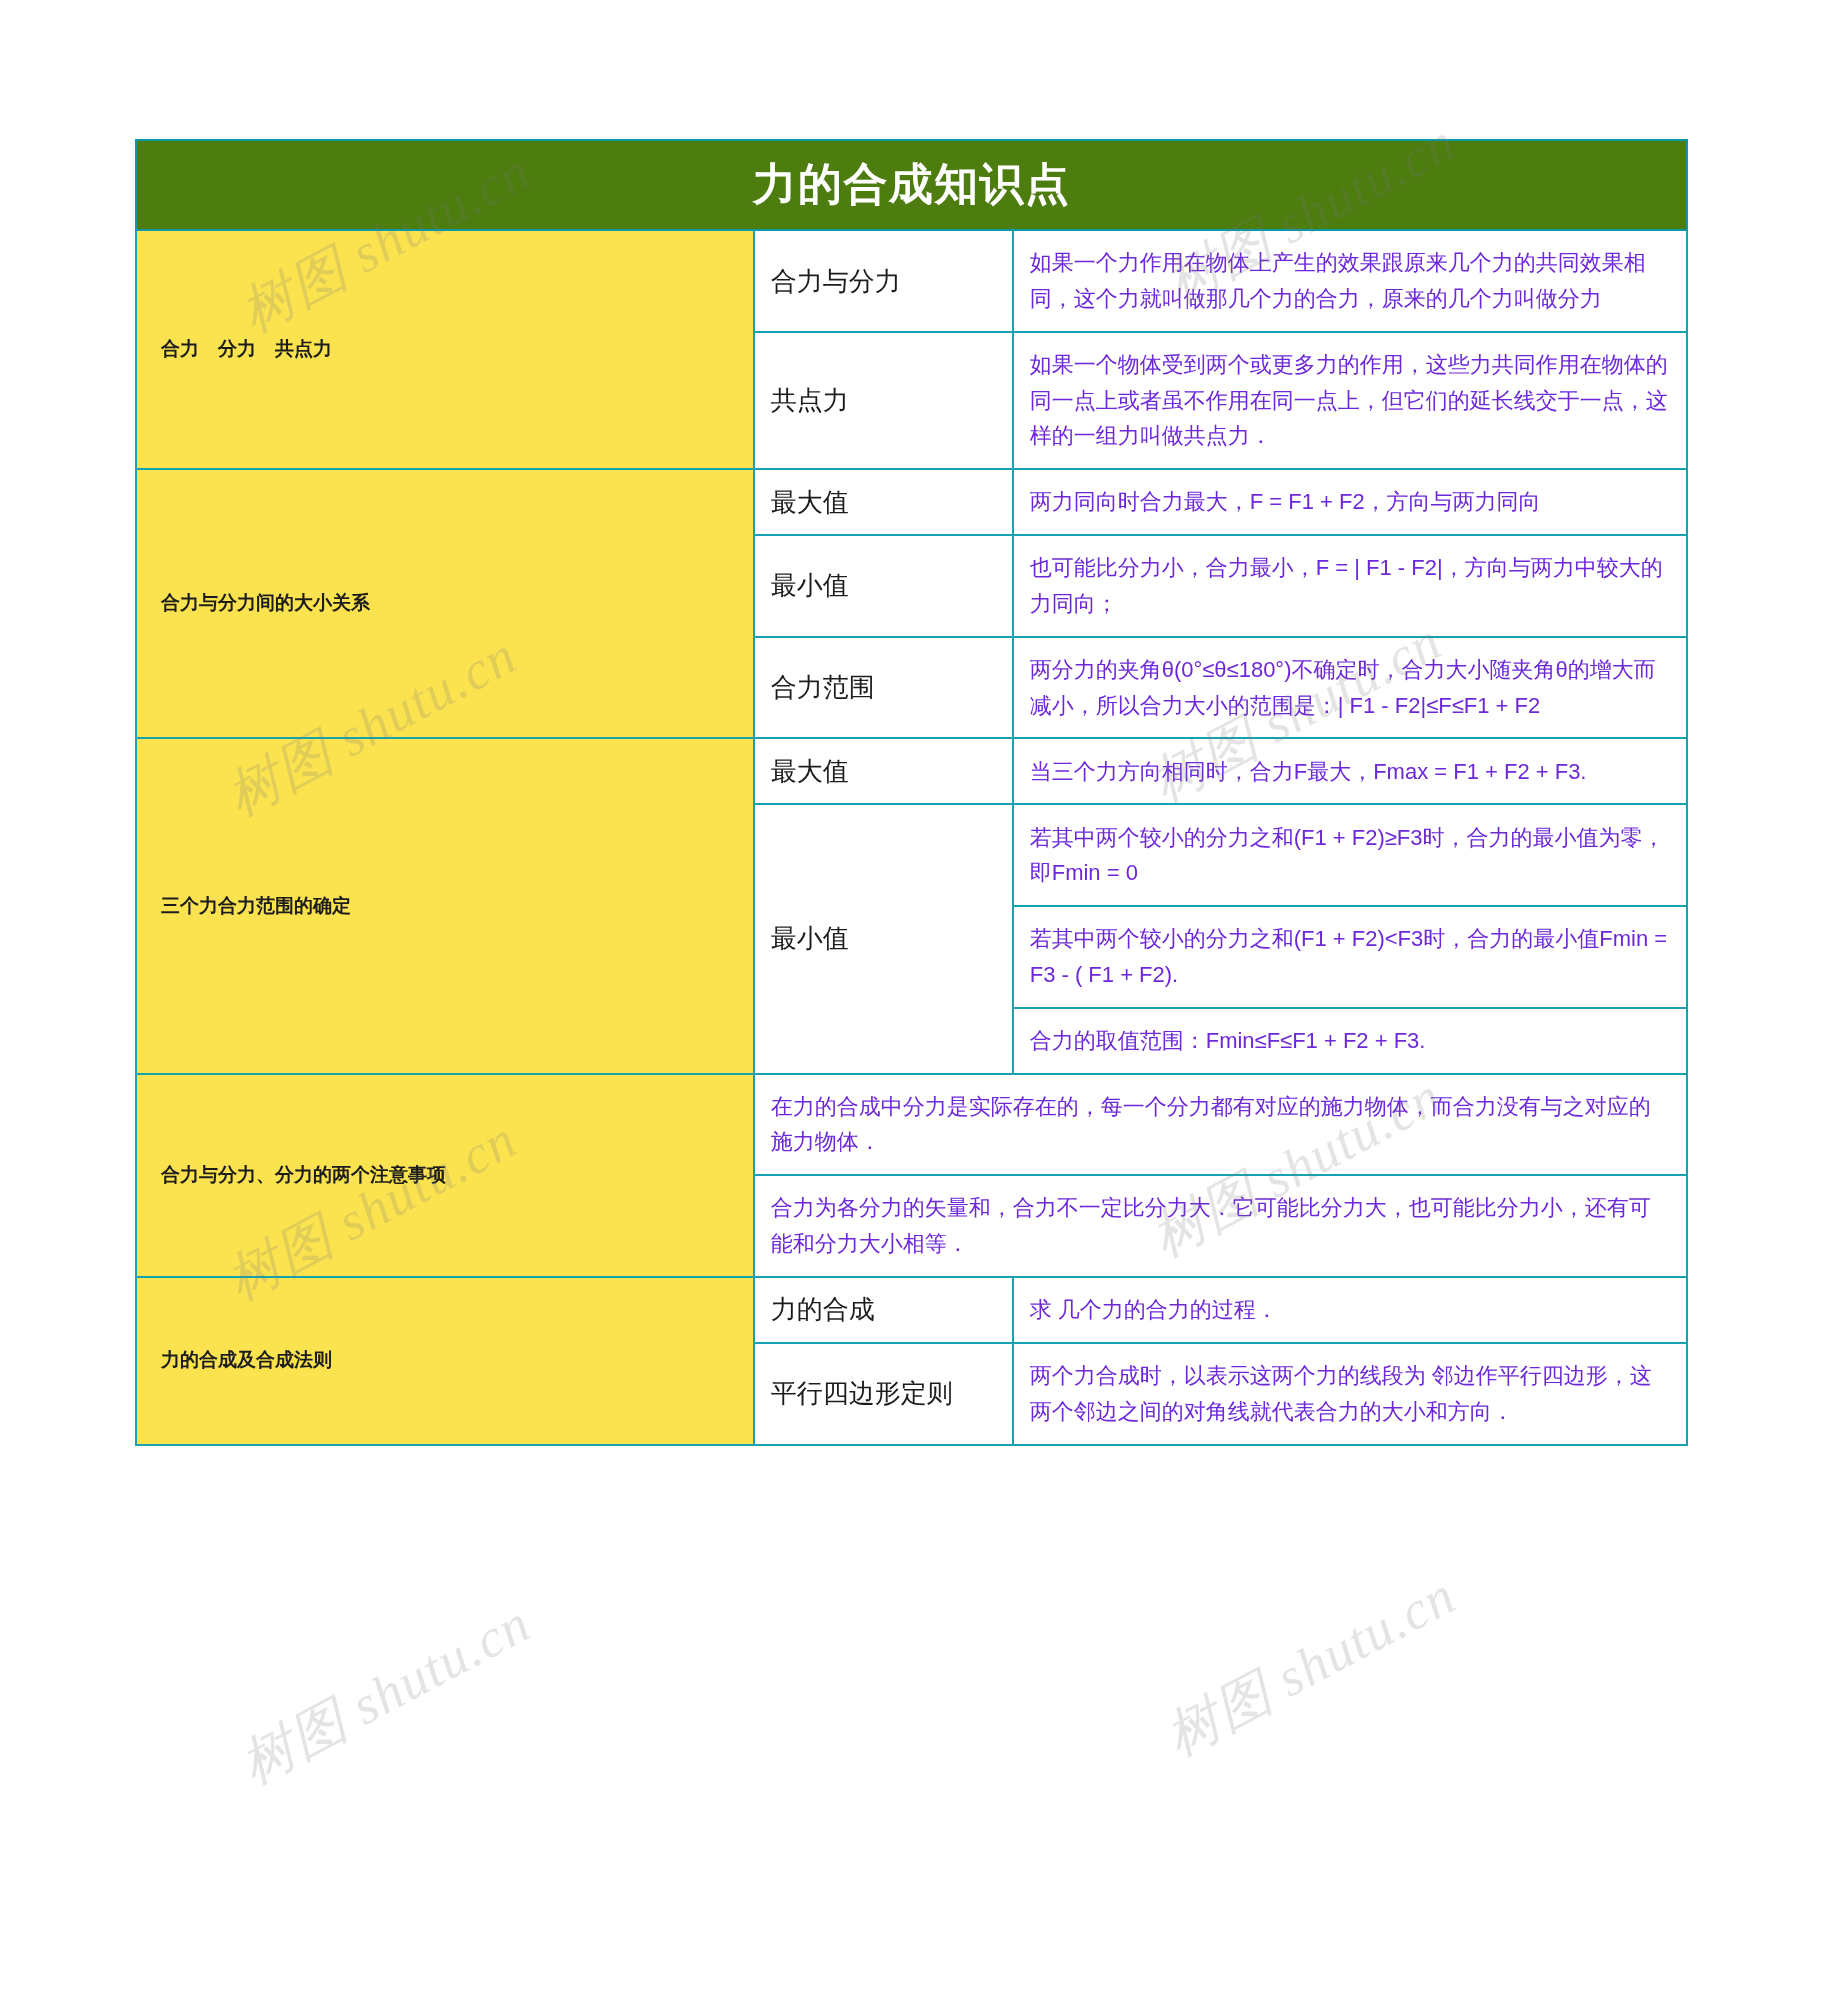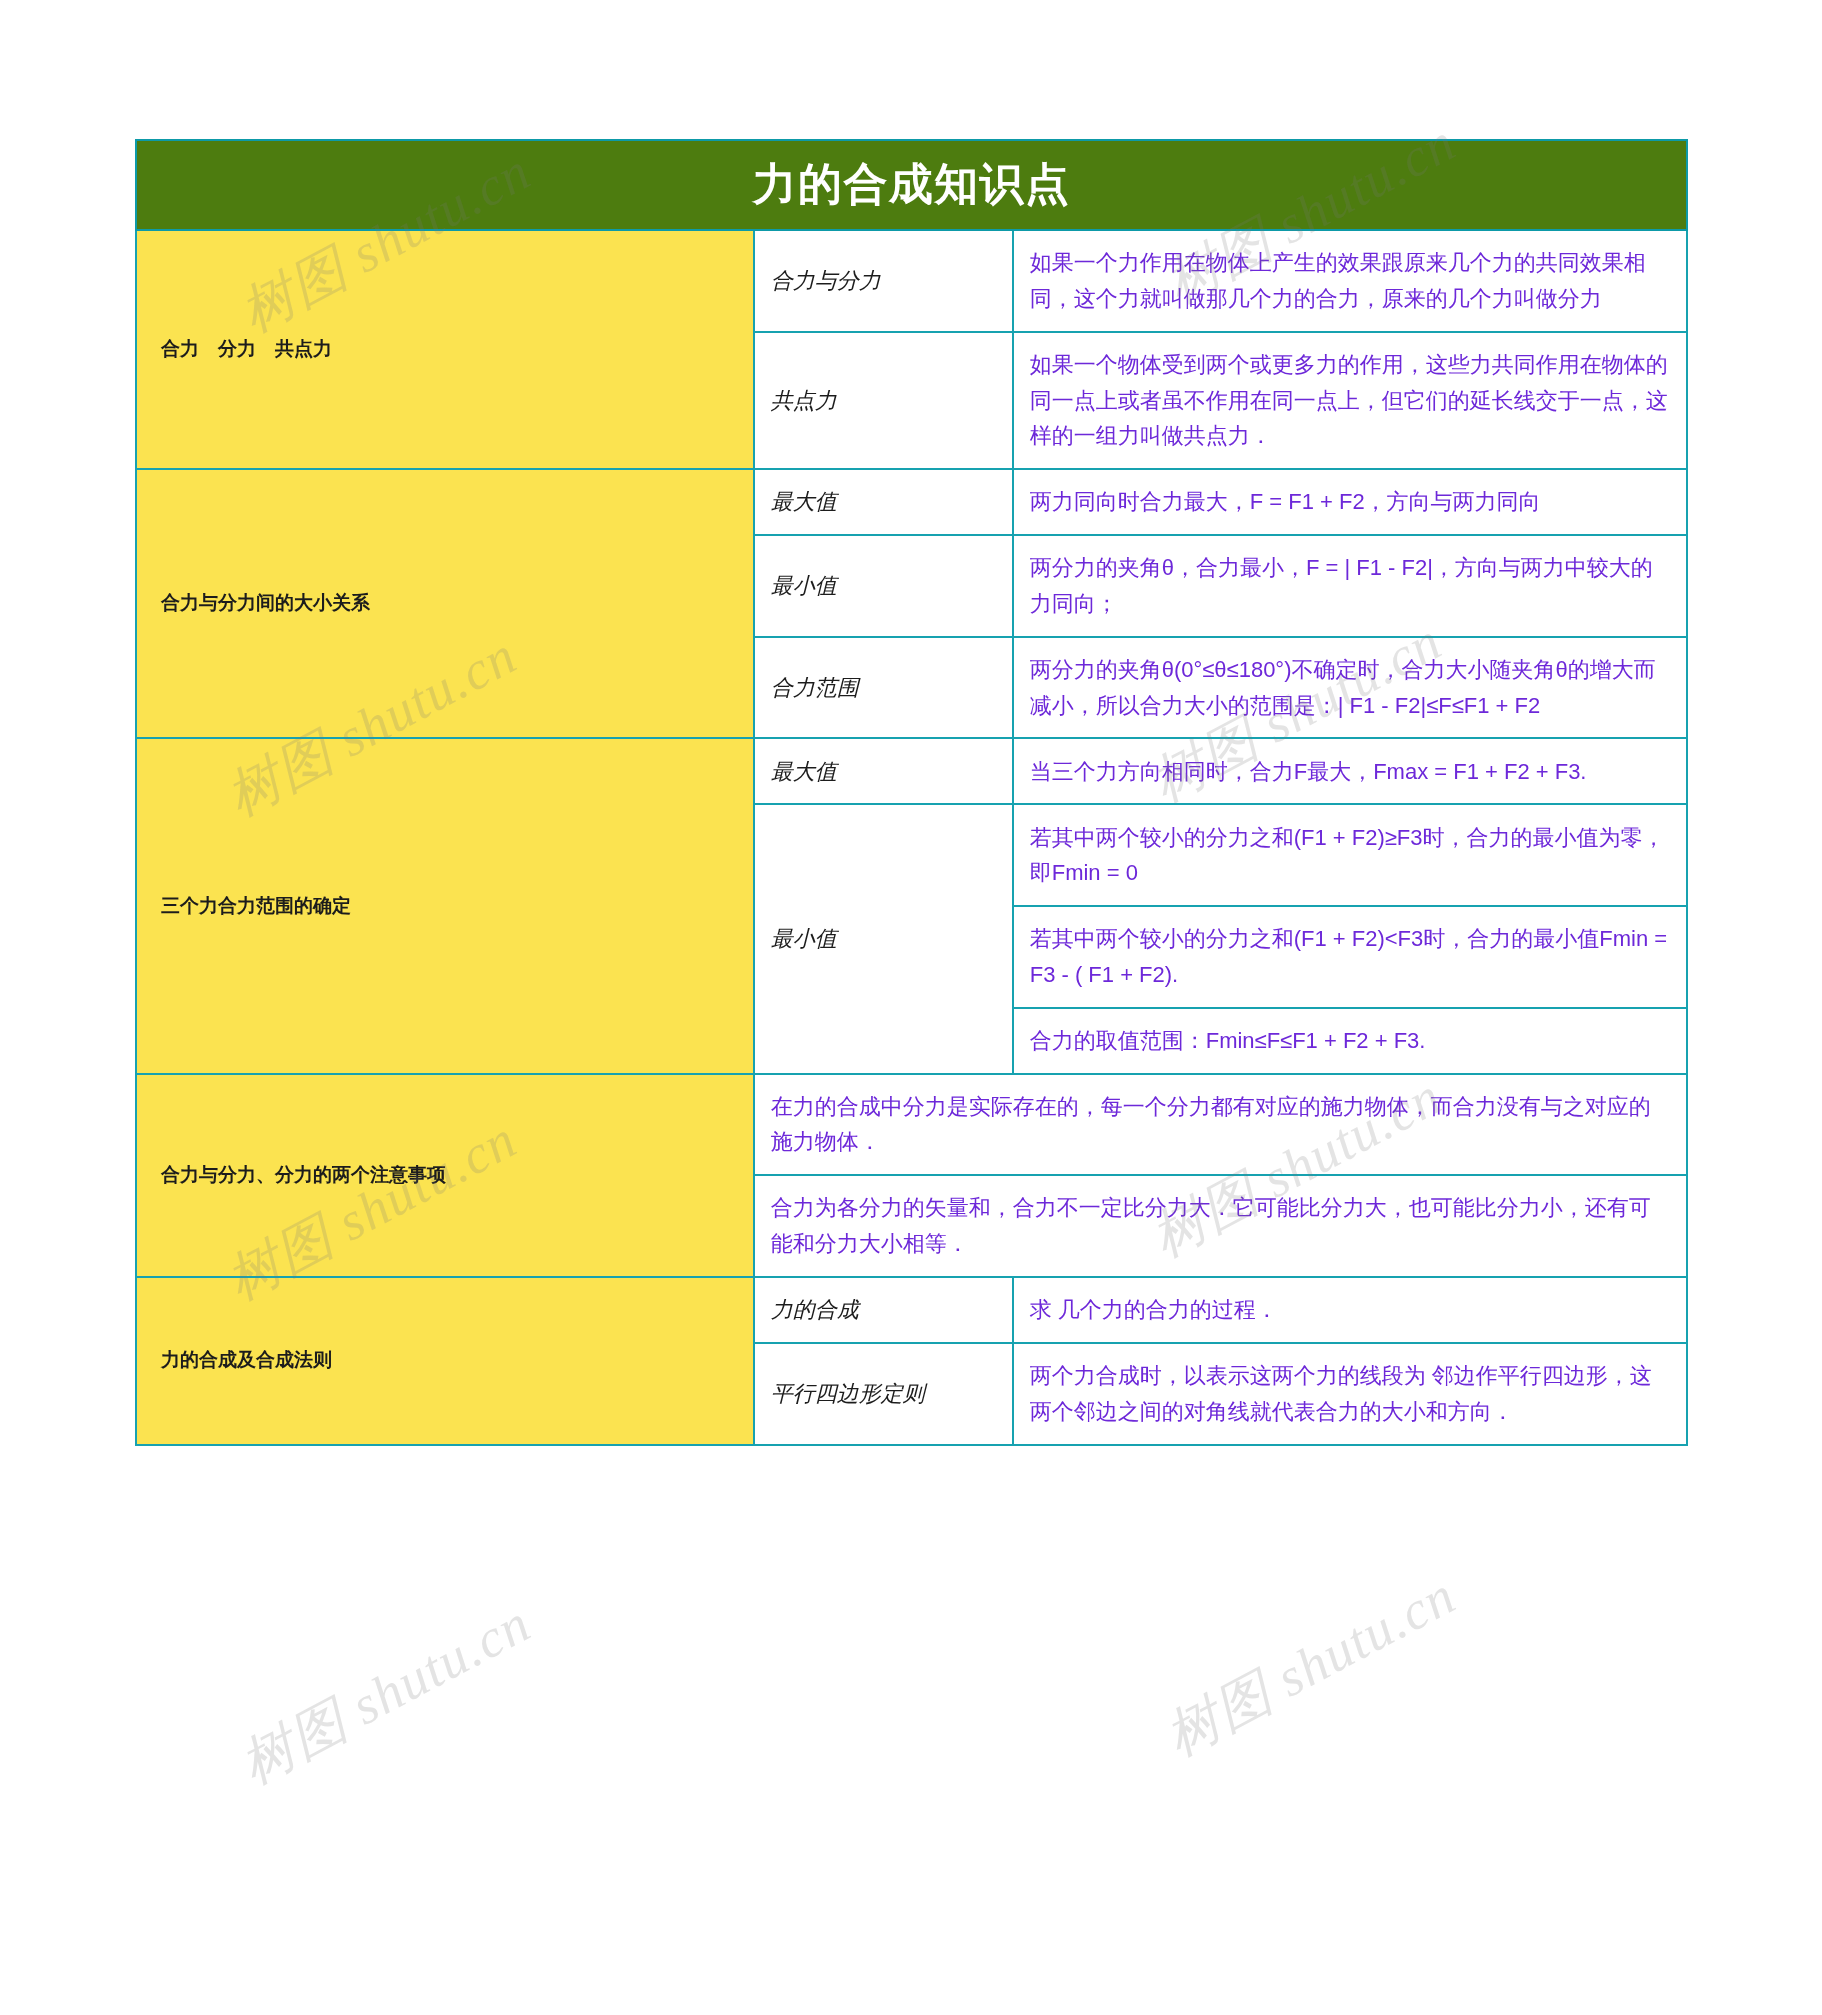--- a/index.html
+++ b/index.html
@@ -84,24 +84,23 @@
     line-height: 1.3;
     white-space: pre;
   }
 
   
   .sub-cell {
     background: #ffffff;
     padding: 13px 0 13px 15.7px;
   }
   .sub-text {
-    font-size: 22px;
+    font-size: 26px;
     color: #1c1c1c;
     line-height: 1.35;
-    font-style: italic;
   }
 
   
   .det-cell {
     background: #ffffff;
     padding: 14.2px 17px 14.2px 15.7px;
   }
   .det-text {
     font-size: 22px;
     color: #6d28d9;
@@ -177,21 +176,21 @@
     </td>
     <td class="det-cell">
       <div class="det-text">两力同向时合力最大，F = F1 + F2，方向与两力同向</div>
     </td>
   </tr>
   <tr>
     <td class="sub-cell">
       <div class="sub-text">最小值</div>
     </td>
     <td class="det-cell">
-      <div class="det-text">两分力的夹角θ，合力最小，F = | F1 - F2|，方向与两力中较大的力同向；</div>
+      <div class="det-text">也可能比分力小，合力最小，F = | F1 - F2|，方向与两力中较大的力同向；</div>
     </td>
   </tr>
   <tr>
     <td class="sub-cell">
       <div class="sub-text">合力范围</div>
     </td>
     <td class="det-cell">
       <div class="det-text">两分力的夹角θ(0°≤θ≤180°)不确定时，合力大小随夹角θ的增大而减小，所以合力大小的范围是：| F1 - F2|≤F≤F1 + F2</div>
     </td>
   </tr>

